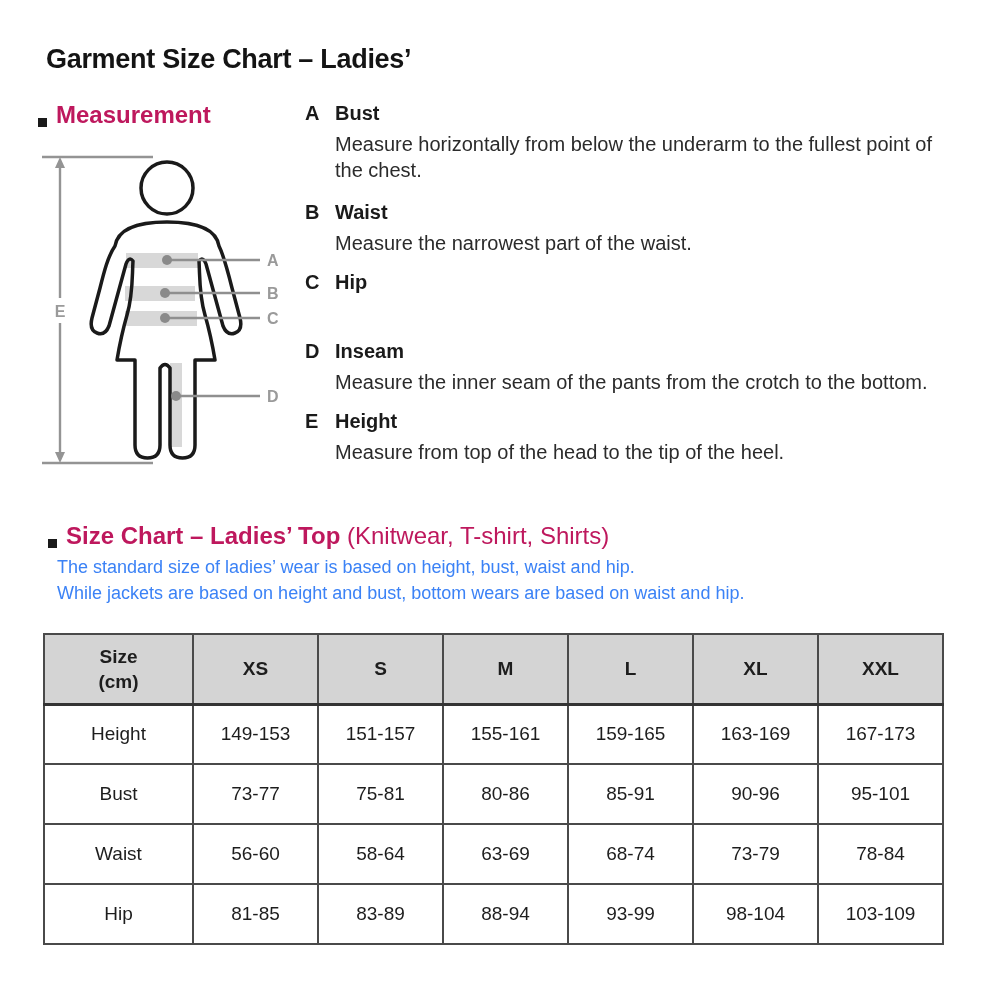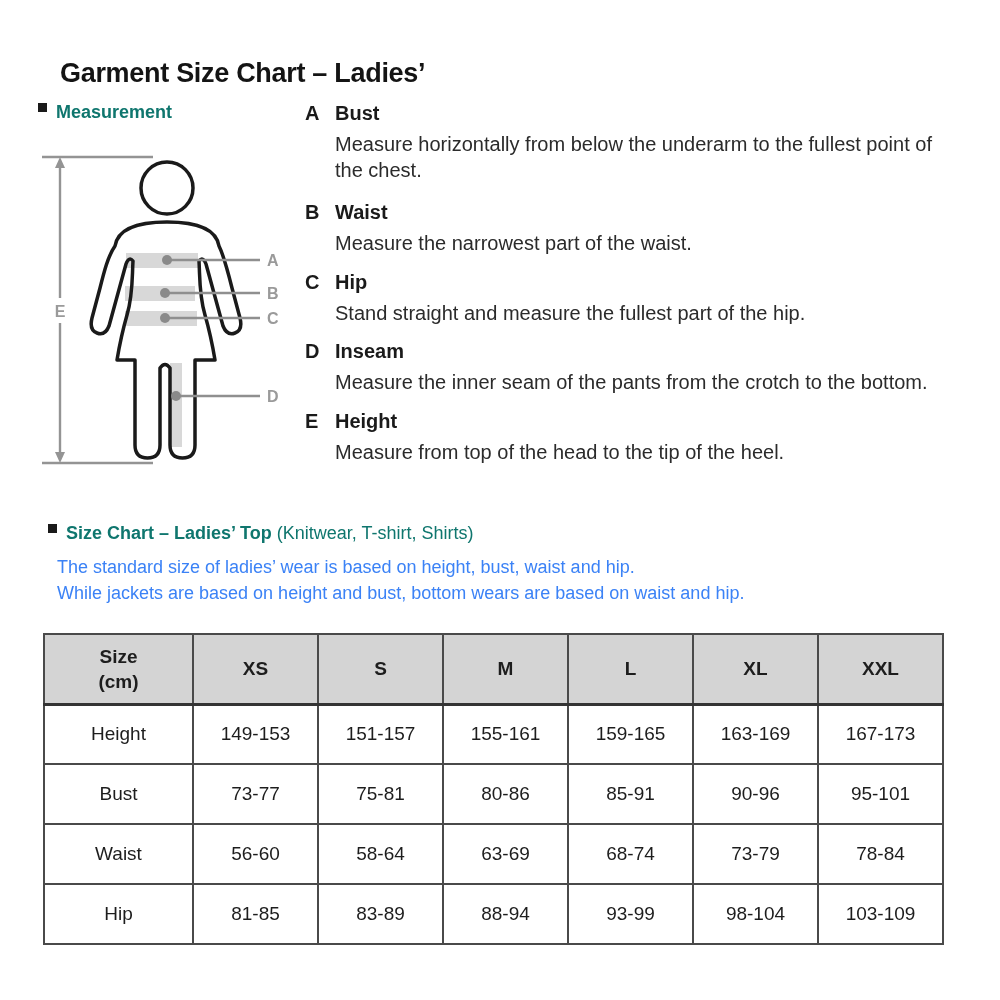--- a/index.html
+++ b/index.html
@@ -1,26 +1,26 @@
 <!DOCTYPE html>
 <html><head>
 <meta charset="utf-8">
 <style>
   html,body{margin:0;padding:0;background:#ffffff;}
   .page{
     position:relative;width:1000px;height:1000px;background:#ffffff;
     font-family:"Liberation Sans", sans-serif;color:#1c1c1c;overflow:hidden;
   }
   .title{
-    position:absolute;left:43px;top:42px;margin:17px;
+    position:absolute;left:43px;top:42px;margin:3px;
     font-size:27px;font-weight:bold;letter-spacing:-0.3px;color:#141414;line-height:1.1;
   }
   .section-heading{
-    position:absolute;display:flex;align-items:flex-start;line-height:1;
-    font-size:18px;font-weight:bold;color:#0f766e;white-space:nowrap;
+    position:absolute;display:flex;align-items:flex-end;line-height:1;
+    font-size:24px;font-weight:bold;color:#be185d;white-space:nowrap;
   }
   .bullet{
     display:inline-block;width:9px;height:9px;background:#1a1a1a;
     margin-right:9px;flex:0 0 auto;
   }
   .heading-regular{font-weight:normal;}
   .measurement-heading{left:38px;top:103px;}
   .sizechart-heading{left:48px;top:524px;}
   .intro-line{
     position:absolute;left:57px;font-size:18px;color:#3b82f6;line-height:26px;white-space:nowrap;
@@ -151,21 +151,20 @@
       <span class="def-letter">B</span>
       <div class="def-body">
         <div class="def-term">Waist</div>
         <div class="def-desc">Measure the narrowest part of the waist.</div>
       </div>
     </div>
     <div class="def-item" style="top:270px">
       <span class="def-letter">C</span>
       <div class="def-body">
         <div class="def-term">Hip</div>
-        <div class="def-desc">Stand straight and measure the fullest part of the hip.</div>
       </div>
     </div>
     <div class="def-item" style="top:339px">
       <span class="def-letter">D</span>
       <div class="def-body">
         <div class="def-term">Inseam</div>
         <div class="def-desc">Measure the inner seam of the pants from the crotch to the bottom.</div>
       </div>
     </div>
     <div class="def-item" style="top:409px">

